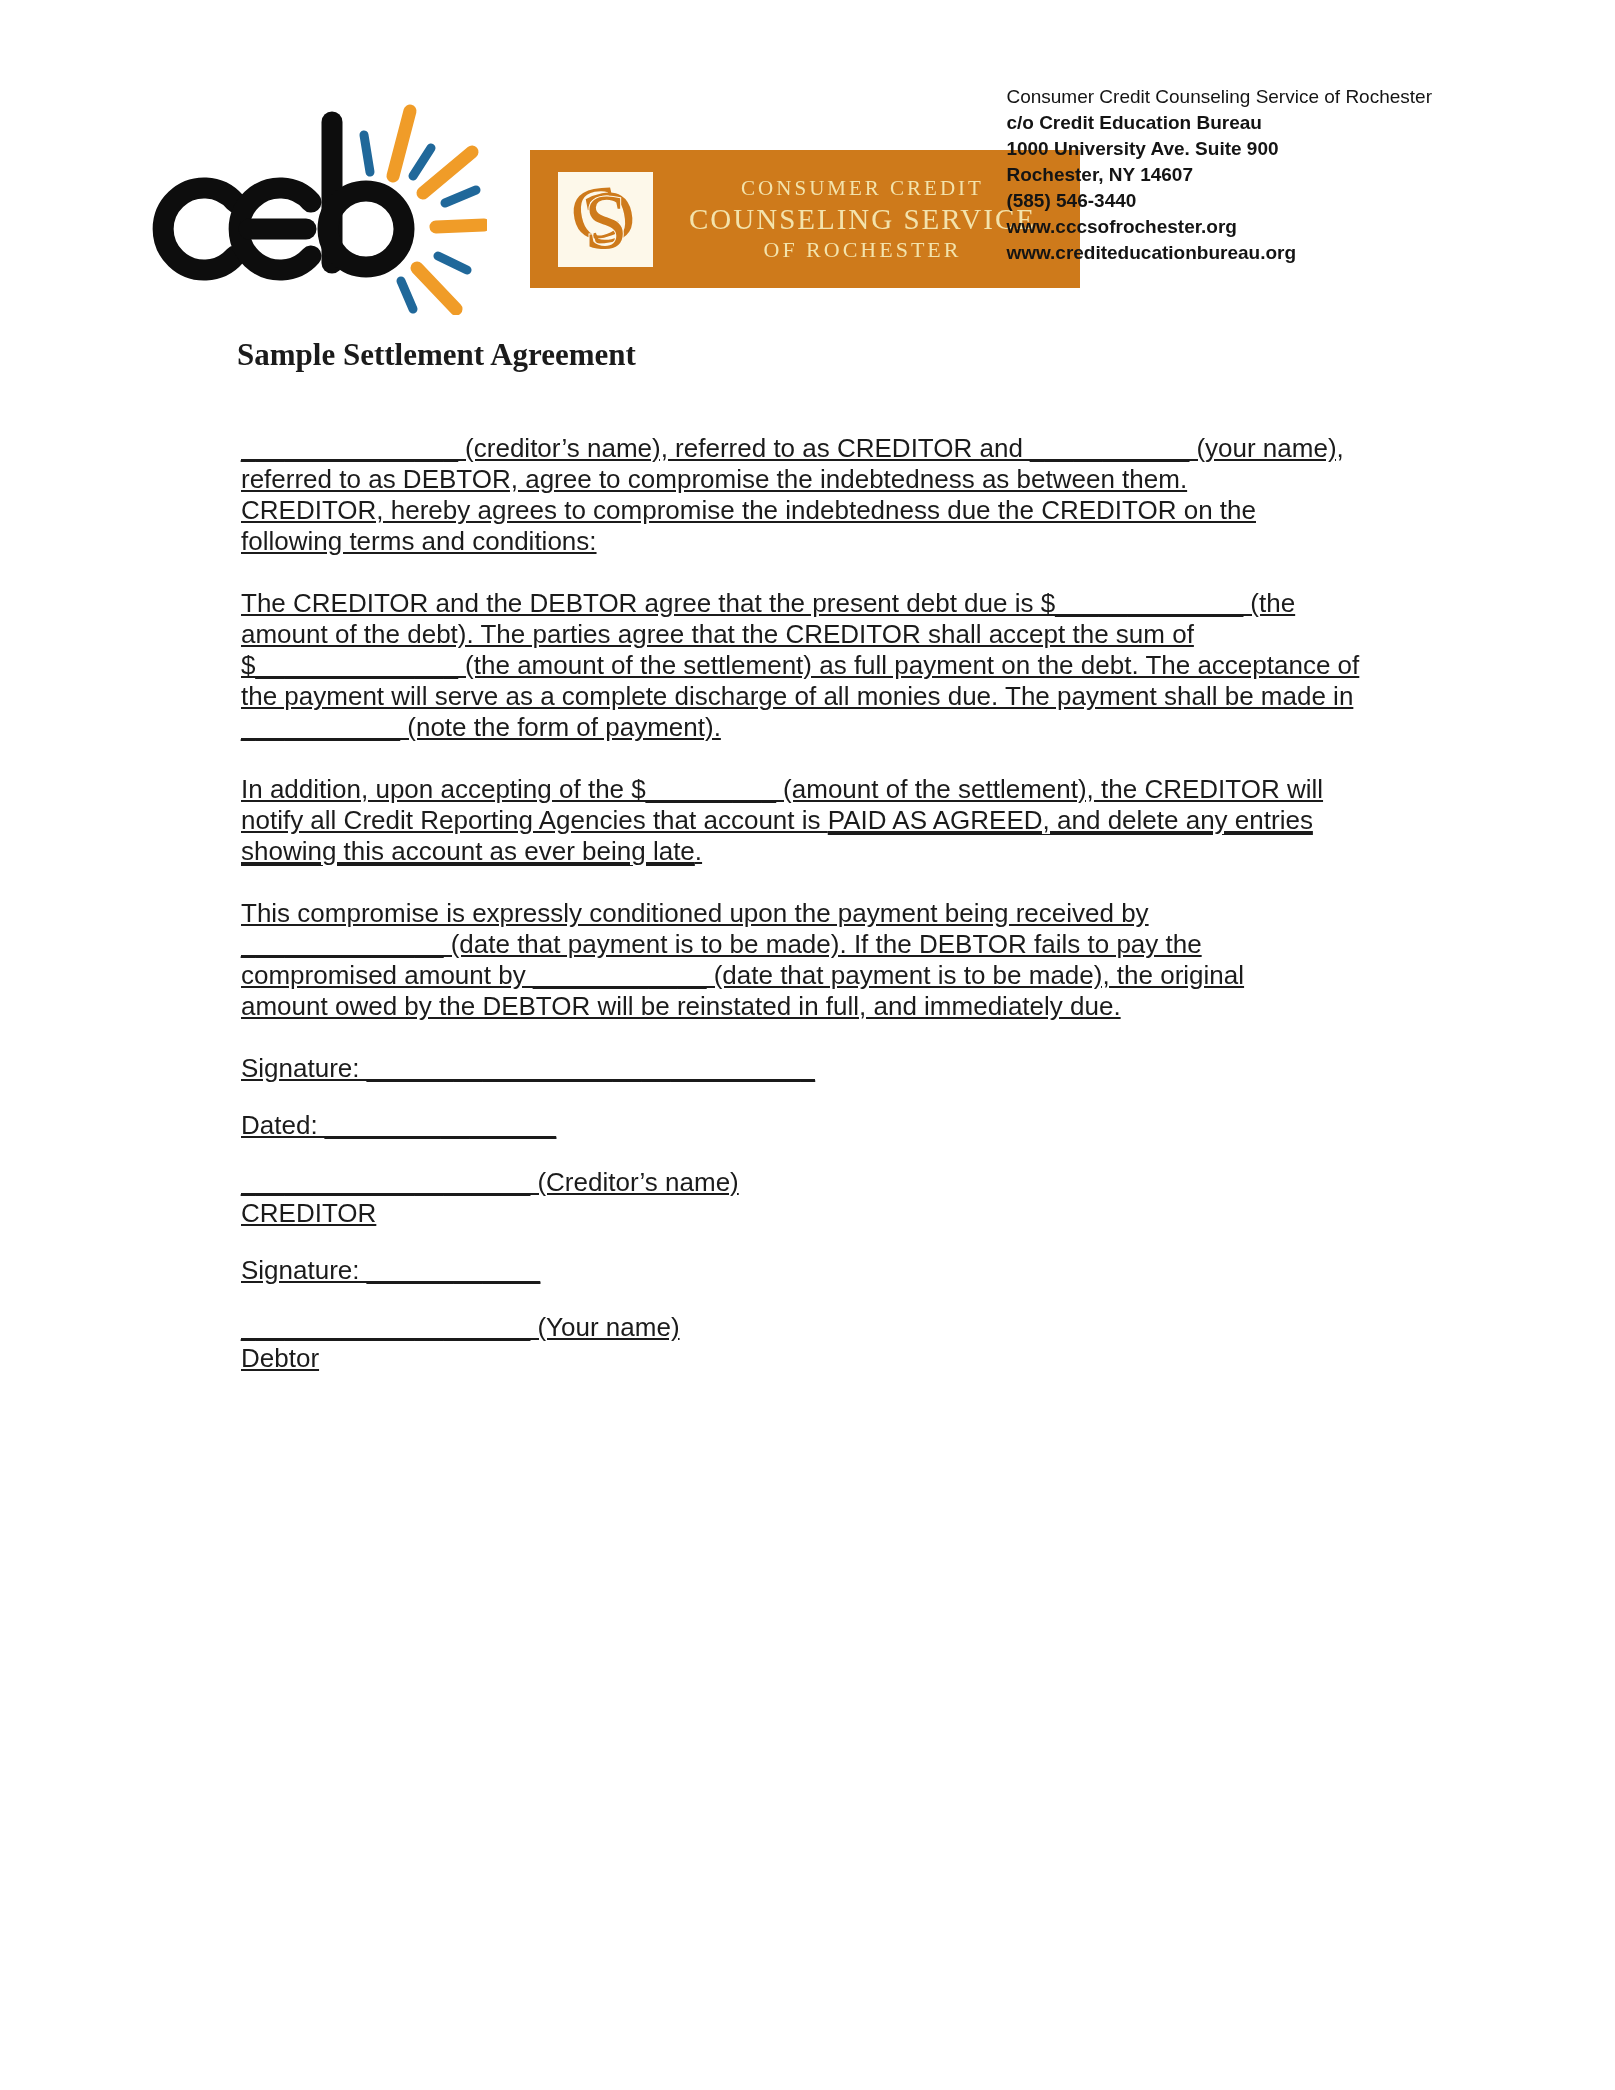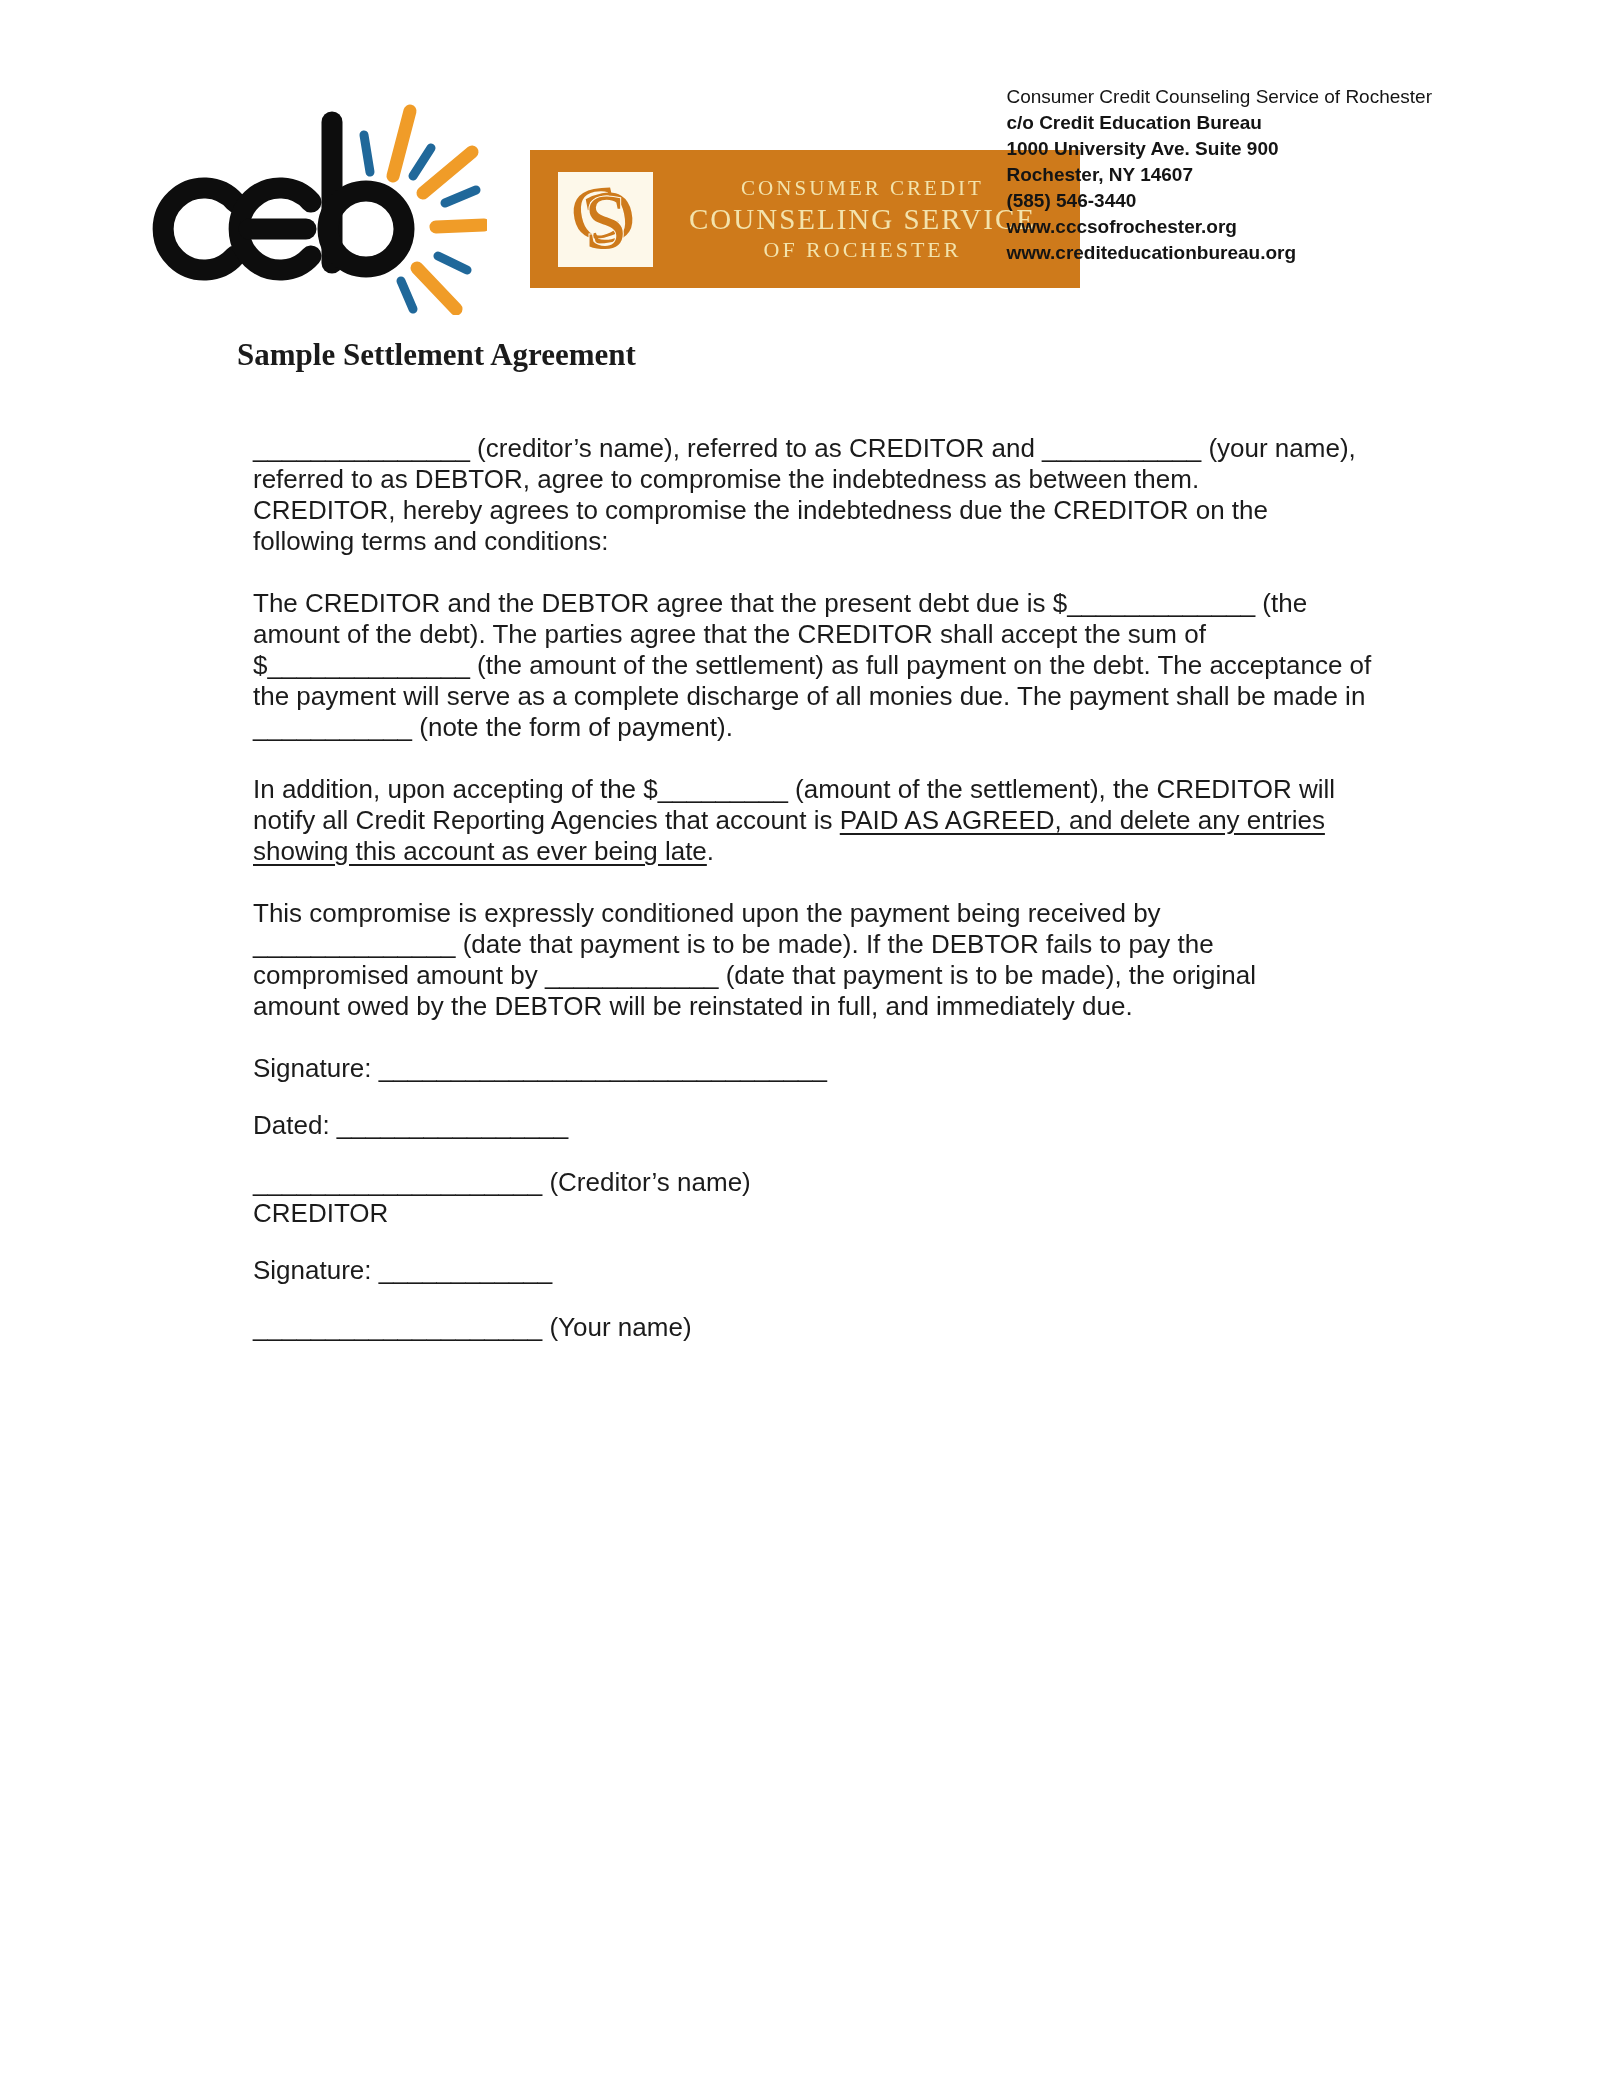--- a/index.html
+++ b/index.html
@@ -53,22 +53,23 @@
     position:absolute; left:237px; top:337px;
     width:1220px;
     font-size:26px; line-height:31px;
   }
   .doc-title {
     font-weight:700; font-size:31px; line-height:36px;
     margin:0 0 60px 0;
     font-family:Liberation Serif, serif;
   }
   .doc p {
-    margin:0 0 31px 16px;
+    margin:0 0 31px 4px;
     white-space:pre-wrap;
+    text-decoration:underline;
   }
   .doc p.tight { margin-bottom:0; }
   .doc p.sig { margin-bottom:26px; }
   .u {
     text-decoration:underline;
     text-decoration-thickness:2px;
     text-underline-offset:4px;
   }
 </style>
 </head>
@@ -148,15 +149,16 @@
 ______________ (date that payment is to be made). If the DEBTOR fails to pay the
 compromised amount by ____________ (date that payment is to be made), the original
 amount owed by the DEBTOR will be reinstated in full, and immediately due.</p>
 
     <p class="sig">Signature: _______________________________</p>
     <p class="sig">Dated: ________________</p>
     <p class="tight">____________________ (Creditor’s name)</p>
     <p class="sig">CREDITOR</p>
     <p class="sig">Signature: ____________</p>
     <p class="tight">____________________ (Your name)</p>
+    <p class="tight">Debtor</p>
   </div>
 
 </div>
 
 </body></html>

